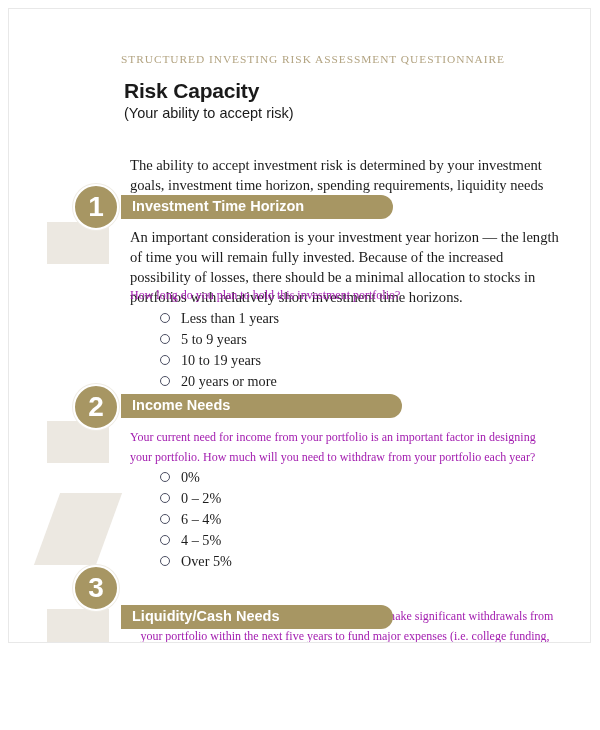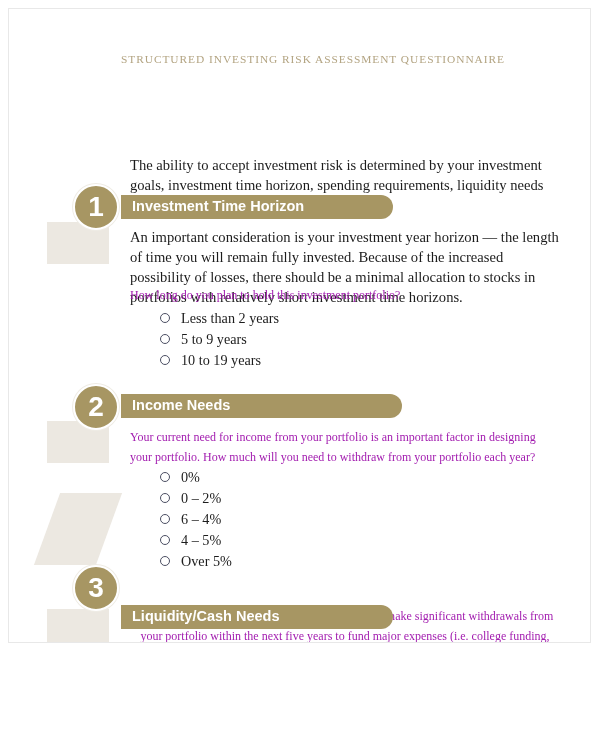--- a/index.html
+++ b/index.html
@@ -177,42 +177,48 @@
 <div class="page">
 
   <div class="deco deco-rect1"></div>
   <div class="deco deco-rect2"></div>
   <div class="deco deco-par1"></div>
   <div class="deco deco-rect3"></div>
   <div class="deco deco-par2"></div>
 
   <div class="running-head">STRUCTURED INVESTING RISK ASSESSMENT QUESTIONNAIRE</div>
 
+  <div class="doc-title">Risk Capacity</div>
+  <div class="doc-subtitle">(Your ability to accept risk)</div>
 
   <div class="intro">The ability to accept investment risk is determined by your investment goals, investment time horizon, spending requirements, liquidity needs and income expectations.</div>
 
   <div class="section">
     <div class="badge" style="top:175px;">1</div>
     <div class="sec-bar" style="top:186px;text-decoration:underline;">
       <span class="sec-title">Investment Time Horizon</span>
     </div>
     <div class="sec-body" style="top:218px;">An important consideration is your investment year horizon — the length of time you will remain fully invested. Because of the increased possibility of losses, there should be a minimal allocation to stocks in portfolios with relatively short investment time horizons.</div>
     <div class="sec-question" style="top:276px;">How long do you plan to hold this investment portfolio?</div>
     <div class="options" style="top:299px;">
       <div class="option">
         <span class="radio"></span>
-        <span>Less than 2 years</span>
+        <span>Less than 1 years</span>
       </div>
       <div class="option">
         <span class="radio"></span>
         <span>5 to 9 years</span>
       </div>
       <div class="option">
         <span class="radio"></span>
         <span>10 to 19 years</span>
+      </div>
+      <div class="option">
+        <span class="radio"></span>
+        <span>20 years or more</span>
       </div>
     </div>
   </div>
 
   <div class="section">
     <div class="badge" style="top:375px;">2</div>
     <div class="sec-bar" style="top:385px;padding-left:9px;">
       <span class="sec-title">Income Needs</span>
     </div>
     <div class="sec-question" style="top:418px;">Your current need for income from your portfolio is an important factor in designing your portfolio. How much will you need to withdraw from your portfolio each year?</div>

